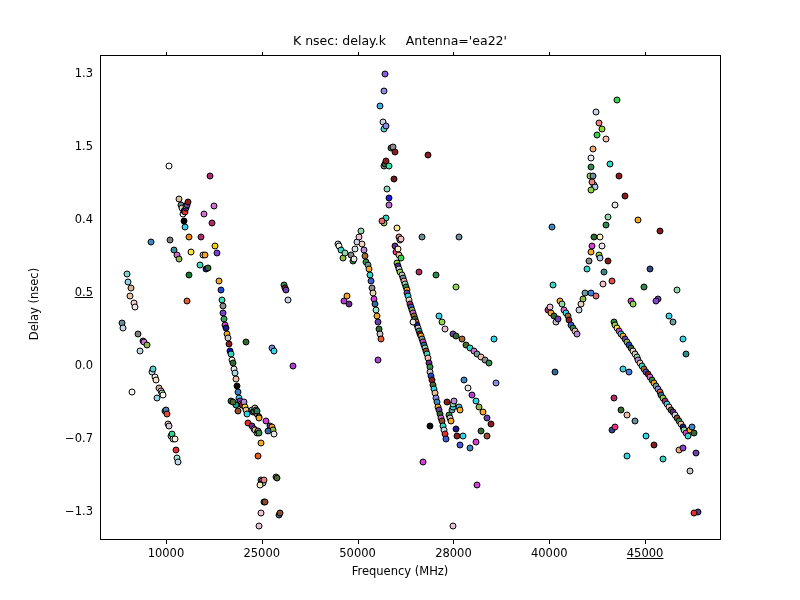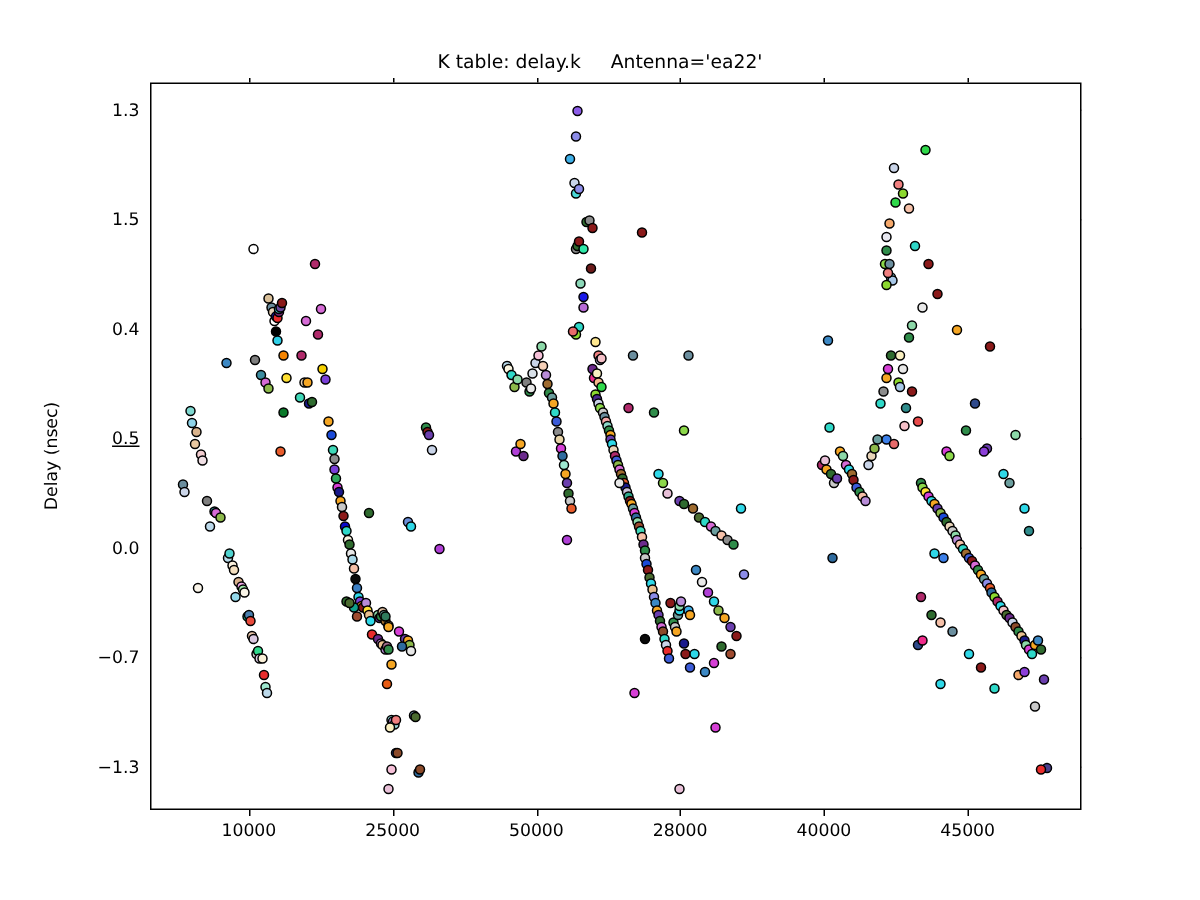--- a/index.html
+++ b/index.html
@@ -108,24 +108,25 @@
     color: #000000;
     transform: rotate(-90deg);
     transform-origin: center center;
   }
 </style>
 </head>
 <body>
 
 <div id="figure">
 
-  <div id="plot-title">K table: delay.k     Antenna='ea22'</div>
+  <div id="plot-title">K nsec: delay.k     Antenna='ea22'</div>
 
   <div id="ylabel">Delay (nsec)</div>
 
+  <div id="xlabel">Frequency (MHz)</div>
 
   <div id="tick-layer">
       <div class="ytick-mark" style="top: 510.78px;"></div>
       <div class="ytick-mark inner" style="top: 510.78px;"></div>
       <div class="ytick-label" style="top: 510.78px;">−1.3</div>
       <div class="ytick-mark" style="top: 437.74px;"></div>
       <div class="ytick-mark inner" style="top: 437.74px;"></div>
       <div class="ytick-label" style="top: 437.74px;">−0.7</div>
       <div class="ytick-mark" style="top: 364.7px;"></div>
       <div class="ytick-mark inner" style="top: 364.7px;"></div>
@@ -152,21 +153,21 @@
       <div class="xtick-mark inner" style="left: 357.6px;"></div>
       <div class="xtick-label" style="left: 357.6px;">50000</div>
       <div class="xtick-mark" style="left: 453.43px;"></div>
       <div class="xtick-mark inner" style="left: 453.43px;"></div>
       <div class="xtick-label" style="left: 453.43px;">28000</div>
       <div class="xtick-mark" style="left: 549.27px;"></div>
       <div class="xtick-mark inner" style="left: 549.27px;"></div>
       <div class="xtick-label" style="left: 549.27px;">40000</div>
       <div class="xtick-mark" style="left: 645.1px;"></div>
       <div class="xtick-mark inner" style="left: 645.1px;"></div>
-      <div class="xtick-label" style="left: 645.1px;">45000</div>
+      <div class="xtick-label" style="left: 645.1px; text-decoration: underline;">45000</div>
     </div>
 
   <div id="axes-frame">
     <div id="data-layer">
         <div class="pt" style="left: 20.89px; top: 267.33px; background: rgb(107, 142, 158);"></div>
         <div class="pt" style="left: 21.85px; top: 271.72px; background: rgb(203, 213, 232);"></div>
         <div class="pt" style="left: 25.68px; top: 217.67px; background: rgb(127, 216, 208);"></div>
         <div class="pt" style="left: 26.64px; top: 226.43px; background: rgb(143, 211, 232);"></div>
         <div class="pt" style="left: 28.56px; top: 239.58px; background: rgb(232, 199, 160);"></div>
         <div class="pt" style="left: 29.52px; top: 232.27px; background: rgb(217, 179, 140);"></div>

